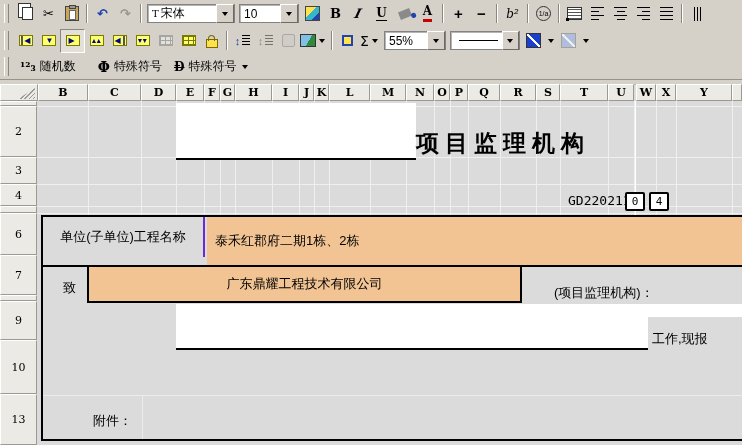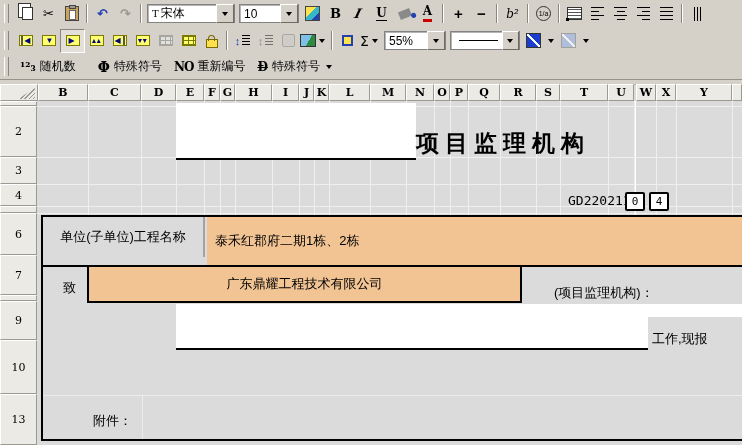--- a/index.html
+++ b/index.html
@@ -297,24 +297,20 @@
     <div class="grip"></div>
     <div class="t3btn">
       <span class="t3i">¹²₃</span>
       <span>随机数</span>
     </div>
     <div class="t3btn" style="margin-left:10px">
       <span class="t3i" style="font-size:14px">Φ</span>
       <span>特殊符号</span>
     </div>
     <div class="t3btn">
-      <span class="t3i" style="letter-spacing:-1px">NO</span>
-      <span>重新编号</span>
-    </div>
-    <div class="t3btn">
       <span class="t3i" style="text-decoration:line-through">Đ</span>
       <span>特殊符号</span>
       <i class="arr" style="margin-left:2px"></i>
     </div>
   </div>
   <div class="tbdiv"></div>
 
   <div class="corner">
       <span class="hatch"></span>
     </div>
@@ -394,21 +390,21 @@
 
   <div class="ct mono" style="left:568px;top:193px;z-index:2">GD220211</div>
   <div class="codebox" style="left:625px;top:192px;z-index:2">0</div>
   <div class="codebox" style="left:649px;top:192px;z-index:2">4</div>
 
   <div class="blk" style="left:41px;top:215px;width:701px;height:2px;z-index:3"></div>
   <div class="blk" style="left:41px;top:215px;width:2px;height:226px;z-index:3"></div>
   <div class="blk" style="left:41px;top:265px;width:701px;height:2px;z-index:3"></div>
   <div class="blk" style="left:41px;top:439px;width:701px;height:2px;z-index:3"></div>
 
-  <div class="ct" style="left:43px;top:217px;width:162px;height:40px;border-right:2px solid #a3a3a3;display:flex;align-items:center;justify-content:center;box-sizing:border-box;z-index:2">
+  <div class="ct" style="left:43px;top:217px;width:162px;height:40px;border-right:2px solid #6d28d9;display:flex;align-items:center;justify-content:center;box-sizing:border-box;z-index:2">
       <span>单位(子单位)工程名称</span>
     </div>
   <div class="ocell" style="left:207px;top:217px;width:535px;height:48px;padding-left:8px;z-index:2">
       <span>泰禾红郡府二期1栋、2栋</span>
     </div>
 
   <div class="ct" style="left:63px;top:280px;z-index:2">致</div>
   <div class="ocell" style="left:87px;top:267px;width:435px;height:36px;border:2px solid #000;border-top:none;justify-content:center;z-index:2">
       <span>广东鼎耀工程技术有限公司</span>
     </div>

